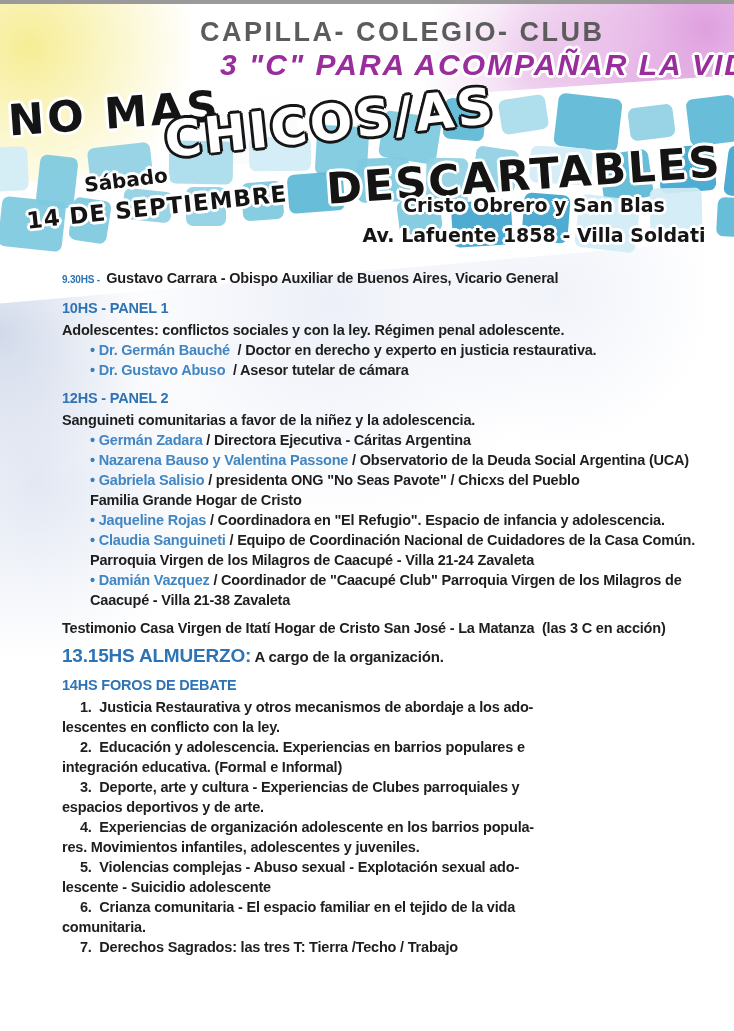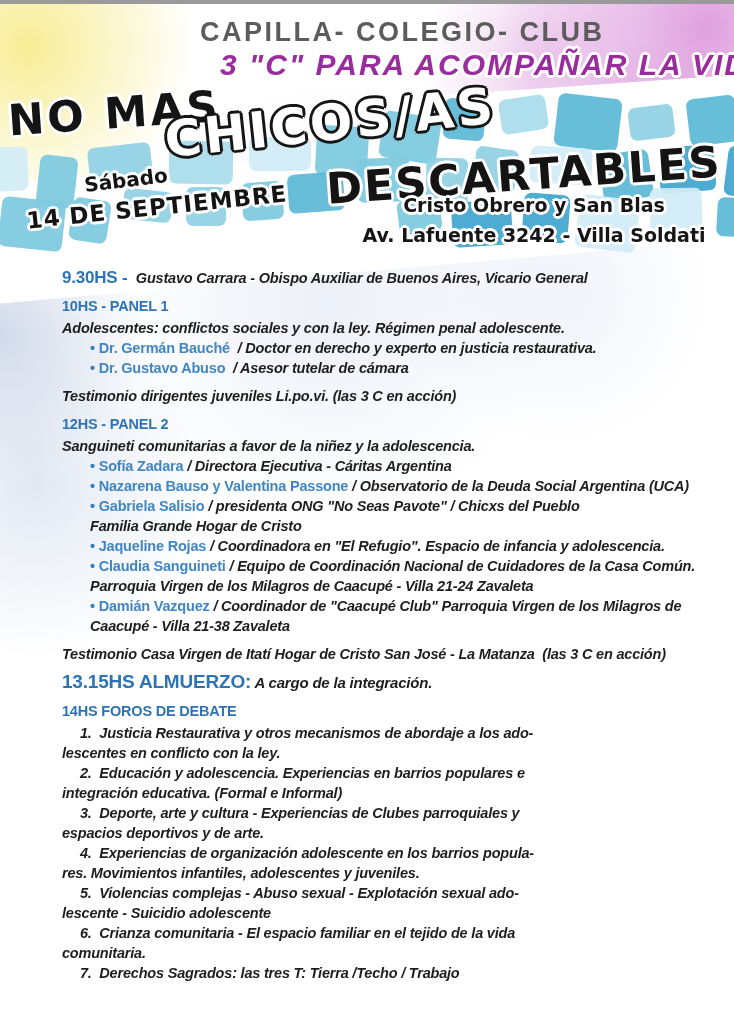--- a/index.html
+++ b/index.html
@@ -39,33 +39,33 @@
          color:#141414;transform:rotate(-7deg);}
   .d-fecha{left:26px;top:190px;font-family:"DejaVu Sans",sans-serif;font-weight:bold;font-size:23px;
            letter-spacing:1px;color:#141414;transform:rotate(-6deg);}
   .venue{left:352px;top:186px;width:364px;text-align:center;font-family:"DejaVu Sans",sans-serif;
          font-weight:bold;font-size:19px;color:#161616;line-height:30px;white-space:nowrap;}
 
   #schedule{position:absolute;left:62px;right:16px;top:258px;z-index:3;}
   #schedule .ln{font-weight:bold;font-size:14.5px;line-height:20px;color:#1e1e1e;
                 white-space:pre;letter-spacing:-0.2px;}
   .time{margin:6px 0 6px;}
-  .time .sg-b{font-size:17px;text-align:center;}
+  .time .sg-b{font-size:10px;text-align:center;}
   .head{margin:8px 0 2px;font-size:18px;line-height:22px;letter-spacing:0;}
   .intro{font-size:15px;}
   .bullet,.cont{padding-left:28px;}
   .note{font-size:14px;margin:8px 0 6px;}
   .almuerzo{margin:8px 0 2px;line-height:22px;}
   .almuerzo .sg-h{font-size:19px;}
   .sg-k2{font-size:15px;}
   .numf{text-indent:18px;}
   .sg-b,.sg-h{color:#2e74b4;}
   .sg-n{color:#4186c3;}
   .sg-d{color:#3a7fbe;}
-  .sg-k,.sg-k2{color:#1e1e1e;font-style:italic;}
+  .sg-k,.sg-k2{color:#1e1e1e;}
 </style>
 </head>
 <body>
 
 <div class="page">
   <div class="band band1"></div>
   <div class="band band2"></div>
   <div id="tiles">
       <div class="tile" style="left: -8.9531px; top: 142.58px; width: 36.9963px; height: 43.8547px; background: rgb(210, 236, 245); transform: rotate(-2.23812deg);"></div>
       <div class="tile" style="left: 38.4105px; top: 152.232px; width: 38.0276px; height: 50.9715px; background: rgb(126, 201, 224); transform: rotate(6.35765deg);"></div>
@@ -105,43 +105,42 @@
 
   <div class="abs t-nomas halo-w">NO MAS</div>
   <div class="abs t-chicos halo-b">CHICOS/AS</div>
   <div class="abs t-desc halo-w">DESCARTABLES</div>
 
   <div class="abs d-sab halo-w">Sábado</div>
   <div class="abs d-fecha halo-w">14 DE SEPTIEMBRE</div>
 
   <div class="abs venue">
     <div class="halo-w">Cristo Obrero y San Blas</div>
-    <div class="halo-w">Av. Lafuente 3242 - Villa Soldati</div>
+    <div class="halo-w">Av. Lafuente 1858 - Villa Soldati</div>
   </div>
 
   <main id="schedule">
       <div class="ln time"><span class="sg-b">9.30HS - </span><span class="sg-k"> Gustavo Carrara - Obispo Auxiliar de Buenos Aires, Vicario General</span></div>
       <div class="ln head"><span class="sg-h">10HS - PANEL 1</span></div>
       <div class="ln intro"><span class="sg-k">Adolescentes: conflictos sociales y con la ley. Régimen penal adolescente.</span></div>
       <div class="ln bullet"><span class="sg-d">• </span><span class="sg-n">Dr. Germán Bauché </span><span class="sg-k"> / Doctor en derecho y experto en justicia restaurativa.</span></div>
       <div class="ln bullet"><span class="sg-d">• </span><span class="sg-n">Dr. Gustavo Abuso </span><span class="sg-k"> / Asesor tutelar de cámara</span></div>
-      <div class="ln note"><span class="sg-k">Testimonio dirigentes juveniles Li.po.vi. (las 3 C en acción)</span></div>
       <div class="ln head"><span class="sg-h">12HS - PANEL 2</span></div>
       <div class="ln intro"><span class="sg-k">Sanguineti comunitarias a favor de la niñez y la adolescencia.</span></div>
-      <div class="ln bullet"><span class="sg-d">• </span><span class="sg-n">Sofía Zadara</span><span class="sg-k"> / Directora Ejecutiva - Cáritas Argentina</span></div>
+      <div class="ln bullet"><span class="sg-d">• </span><span class="sg-n">Germán Zadara</span><span class="sg-k"> / Directora Ejecutiva - Cáritas Argentina</span></div>
       <div class="ln bullet"><span class="sg-d">• </span><span class="sg-n">Nazarena Bauso y Valentina Passone</span><span class="sg-k"> / Observatorio de la Deuda Social Argentina (UCA)</span></div>
       <div class="ln bullet"><span class="sg-d">• </span><span class="sg-n">Gabriela Salisio</span><span class="sg-k"> / presidenta ONG "No Seas Pavote" / Chicxs del Pueblo</span></div>
       <div class="ln cont"><span class="sg-k">Familia Grande Hogar de Cristo</span></div>
       <div class="ln bullet"><span class="sg-d">• </span><span class="sg-n">Jaqueline Rojas</span><span class="sg-k"> / Coordinadora en "El Refugio". Espacio de infancia y adolescencia.</span></div>
       <div class="ln bullet"><span class="sg-d">• </span><span class="sg-n">Claudia Sanguineti</span><span class="sg-k"> / Equipo de Coordinación Nacional de Cuidadores de la Casa Común.</span></div>
       <div class="ln cont"><span class="sg-k">Parroquia Virgen de los Milagros de Caacupé - Villa 21-24 Zavaleta</span></div>
       <div class="ln bullet"><span class="sg-d">• </span><span class="sg-n">Damián Vazquez</span><span class="sg-k"> / Coordinador de "Caacupé Club" Parroquia Virgen de los Milagros de</span></div>
       <div class="ln cont"><span class="sg-k">Caacupé - Villa 21-38 Zavaleta</span></div>
       <div class="ln note"><span class="sg-k">Testimonio Casa Virgen de Itatí Hogar de Cristo San José - La Matanza  (las 3 C en acción)</span></div>
-      <div class="ln almuerzo"><span class="sg-h">13.15HS ALMUERZO:</span><span class="sg-k2"> A cargo de la integración.</span></div>
+      <div class="ln almuerzo"><span class="sg-h">13.15HS ALMUERZO:</span><span class="sg-k2"> A cargo de la organización.</span></div>
       <div class="ln head"><span class="sg-h">14HS FOROS DE DEBATE</span></div>
       <div class="ln numf"><span class="sg-k">1.  Justicia Restaurativa y otros mecanismos de abordaje a los ado-</span></div>
       <div class="ln numc"><span class="sg-k">lescentes en conflicto con la ley.</span></div>
       <div class="ln numf"><span class="sg-k">2.  Educación y adolescencia. Experiencias en barrios populares e</span></div>
       <div class="ln numc"><span class="sg-k">integración educativa. (Formal e Informal)</span></div>
       <div class="ln numf"><span class="sg-k">3.  Deporte, arte y cultura - Experiencias de Clubes parroquiales y</span></div>
       <div class="ln numc"><span class="sg-k">espacios deportivos y de arte.</span></div>
       <div class="ln numf"><span class="sg-k">4.  Experiencias de organización adolescente en los barrios popula-</span></div>
       <div class="ln numc"><span class="sg-k">res. Movimientos infantiles, adolescentes y juveniles.</span></div>
       <div class="ln numf"><span class="sg-k">5.  Violencias complejas - Abuso sexual - Explotación sexual ado-</span></div>

